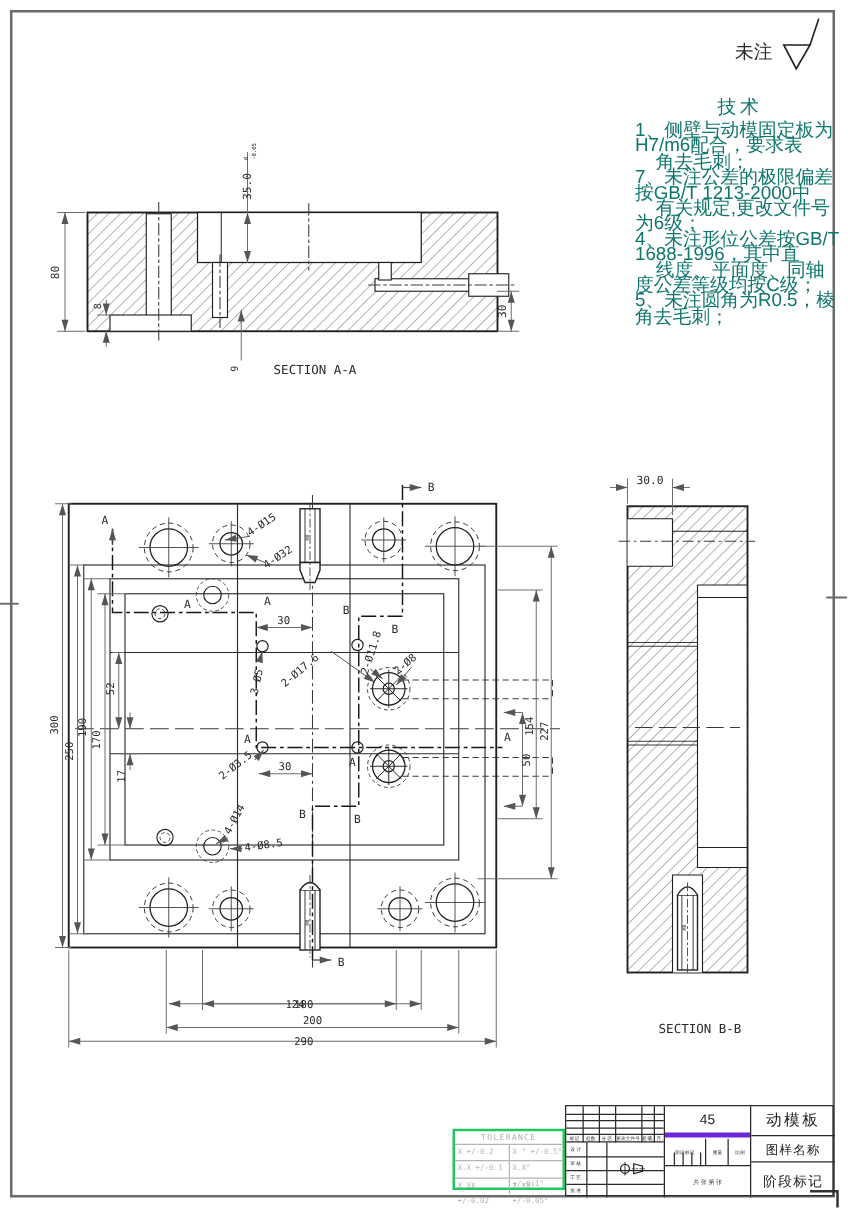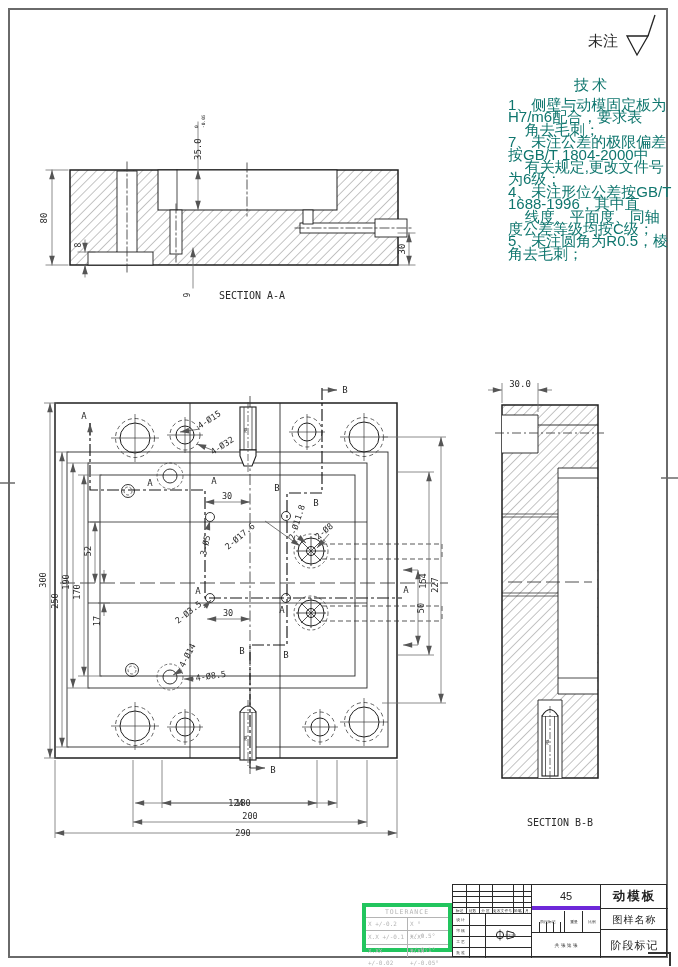--- a/index.html
+++ b/index.html
@@ -13,21 +13,21 @@
   .tech .t2{font-size:15px;letter-spacing:3px;margin-top:3px;}
   .tech .tl{font-size:15px;line-height:12.4px;white-space:pre;}
   
   .tb{position:absolute;left:452px;top:884px;width:215px;height:73px;box-sizing:border-box;
       border:1.4px solid #2a2a2a;font-family:"Liberation Sans",sans-serif;color:#222;}
   .tb .abs{position:absolute;box-sizing:border-box;}
   .hline{position:absolute;height:0;border-top:1px solid #2a2a2a;}
   .vline{position:absolute;width:0;border-left:1px solid #2a2a2a;}
   .ctr{display:flex;align-items:center;justify-content:center;}
   .tol{position:absolute;left:362px;top:903px;width:90px;height:49px;box-sizing:border-box;
-       border:4px solid #22c55e;color:#b4b4b4;font-family:"DejaVu Sans Mono",monospace;}
+       border:2px solid #22c55e;color:#b4b4b4;font-family:"DejaVu Sans Mono",monospace;}
   .tol .hd{font-size:6.5px;text-align:center;border-bottom:1px solid #b4b4b4;height:10px;line-height:10px;letter-spacing:1px;}
   .tol .rw{display:flex;height:12.3px;border-bottom:1px solid #b4b4b4;font-size:6px;line-height:12.3px;}
   .tol .rw:last-child{border-bottom:none;}
   .tol .c1{width:44px;padding-left:2px;box-sizing:border-box;}
   .tol .c2{width:44px;padding-left:2px;border-left:1px solid #b4b4b4;box-sizing:border-box;}
   .mini{font-size:4px;transform:scale(.95);color:#333;white-space:nowrap;}
 </style>
 </head>
 <body>
 
@@ -360,21 +360,21 @@
 </svg>
 
 
 <div class="tech">
   <div class="t1">技术</div>
   <div style="margin-top:4px">
     <div class="tl">1、侧壁与动模固定板为</div>
     <div class="tl">H7/m6配合，要求表</div>
     <div class="tl">    角去毛刺；</div>
     <div class="tl">7、未注公差的极限偏差</div>
-    <div class="tl">按GB/T 1804-2000中</div>
+    <div class="tl">按GB/T 1213-2000中</div>
     <div class="tl">    有关规定,更改文件号</div>
     <div class="tl">为6级；</div>
     <div class="tl">4、未注形位公差按GB/T</div>
     <div class="tl">1688-1996，其中直</div>
     <div class="tl">    线度、平面度、同轴</div>
     <div class="tl">度公差等级均按C级；</div>
     <div class="tl">5、未注圆角为R0.5，棱</div>
     <div class="tl">角去毛刺；</div>
   </div>
 </div>
@@ -395,21 +395,21 @@
     <div class="c2">X.XX° +/-0.05°</div>
   </div>
 </div>
 
 
 <div class="tb">
 
   <div class="vline" style="left:78px;top:0;height:73px;"></div>
   <div class="vline" style="left:147px;top:0;height:73px;"></div>
 
-  <div class="abs ctr" style="left:148px;top:0;width:67px;height:24px;border-bottom:1px solid #2a2a2a;font-size:12.5px;letter-spacing:2px;font-weight:bold;">动模板</div>
+  <div class="abs ctr" style="left:148px;top:0;width:67px;height:24px;border-bottom:1px solid #2a2a2a;font-size:12.5px;letter-spacing:2px;">动模板</div>
   <div class="abs ctr" style="left:148px;top:25px;width:67px;height:20px;border-bottom:1px solid #2a2a2a;font-size:10px;letter-spacing:1px;">图样名称</div>
   <div class="abs ctr" style="left:148px;top:49px;width:67px;height:23px;font-size:11px;letter-spacing:1px;">阶段标记</div>
 
   <div class="abs ctr" style="left:79px;top:0;width:68px;height:25px;border-bottom:4px solid #6d28d9;font-size:11px;">45</div>
 
   <div class="abs" style="left:79px;top:26px;width:68px;height:22px;border-bottom:1px solid #2a2a2a;display:flex;">
     <div class="ctr" style="width:32px;border-right:1px solid #2a2a2a;">
           <span class="mini">阶段标记</span>
         </div>
     <div class="ctr" style="width:17px;border-right:1px solid #2a2a2a;">

